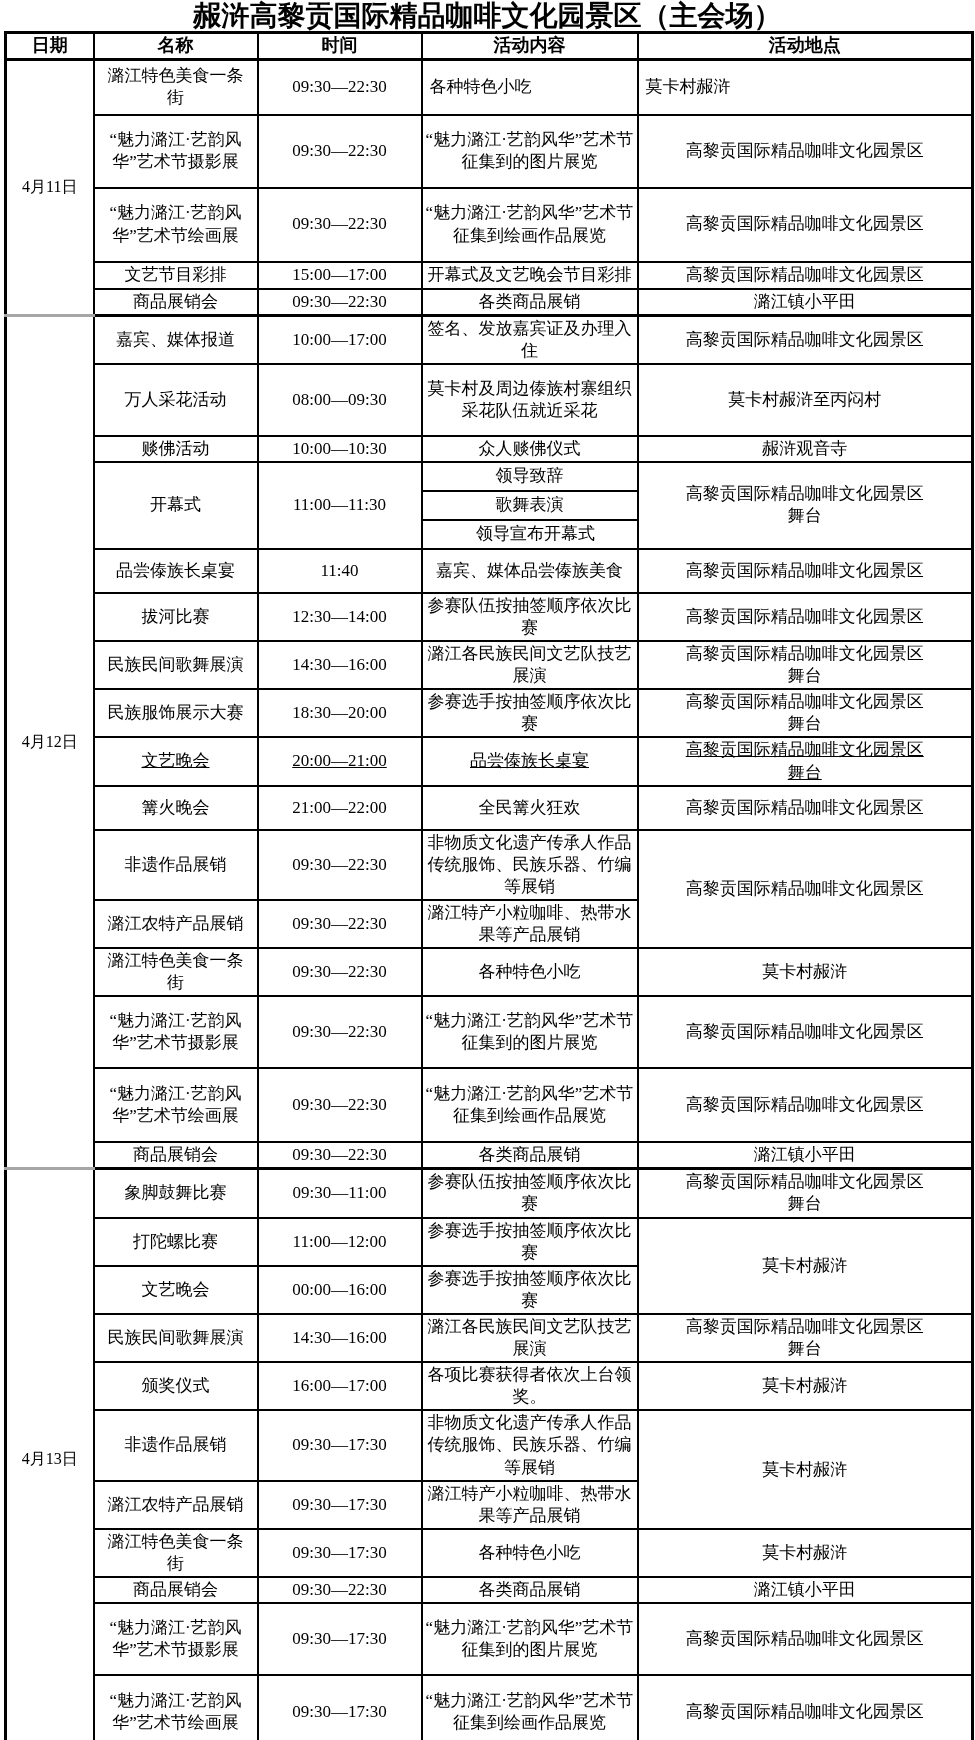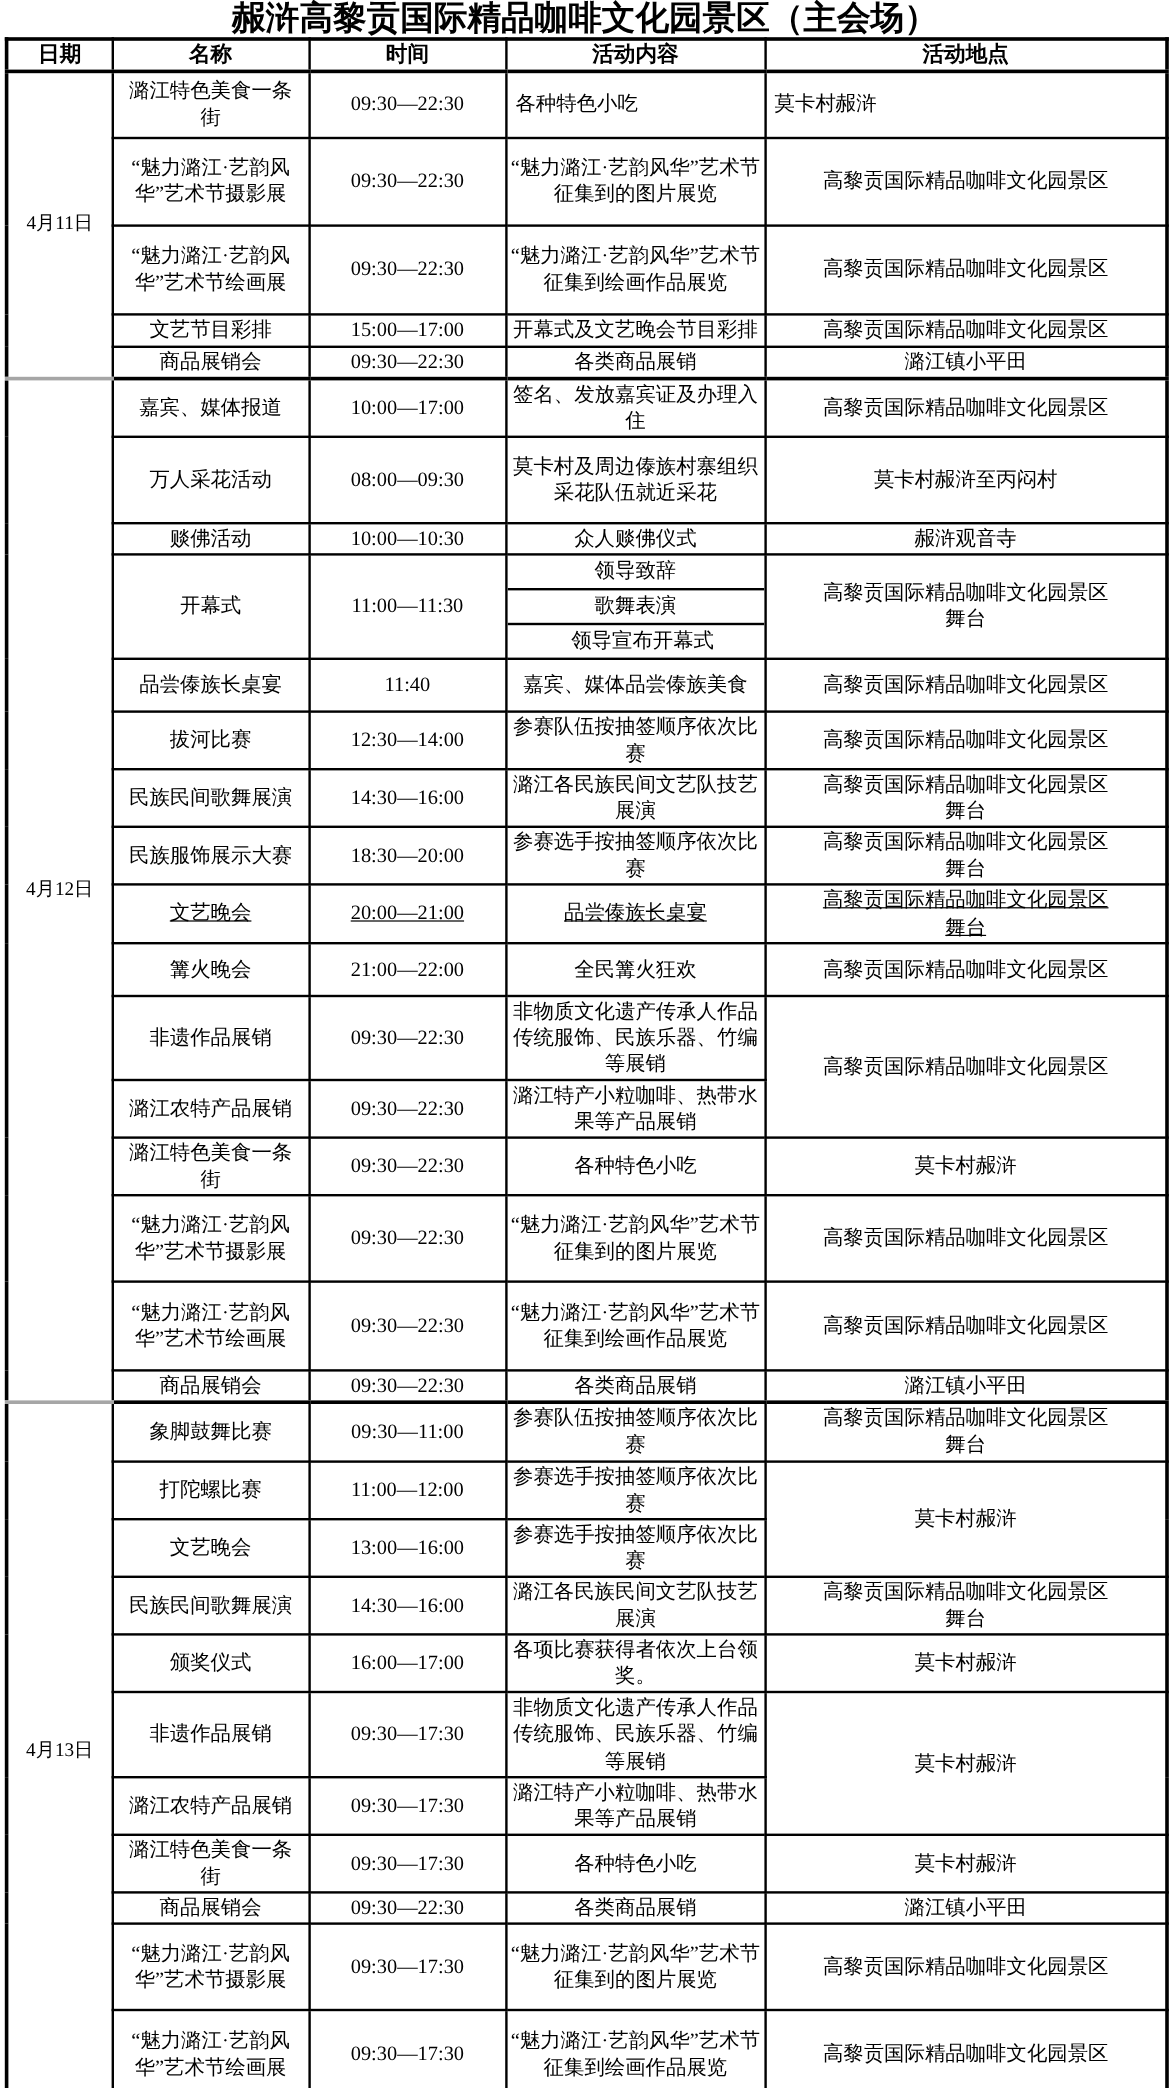--- a/index.html
+++ b/index.html
@@ -227,21 +227,21 @@
         </tr>
         <tr style="height: 45px;">
           <td class="name-cell">打陀螺比赛</td>
           <td class="time-cell">11:00—12:00</td>
           <td class="content-cell">参赛选手按抽签顺序依次比
 赛</td>
           <td class="location-cell" rowspan="2">莫卡村赧浒</td>
         </tr>
         <tr style="height: 45px;">
           <td class="name-cell">文艺晚会</td>
-          <td class="time-cell">13:00—16:00</td>
+          <td class="time-cell">00:00—16:00</td>
           <td class="content-cell">参赛选手按抽签顺序依次比
 赛</td>
         </tr>
         <tr style="height: 45px;">
           <td class="name-cell">民族民间歌舞展演</td>
           <td class="time-cell">14:30—16:00</td>
           <td class="content-cell">潞江各民族民间文艺队技艺
 展演</td>
           <td class="location-cell">高黎贡国际精品咖啡文化园景区
 舞台</td>

